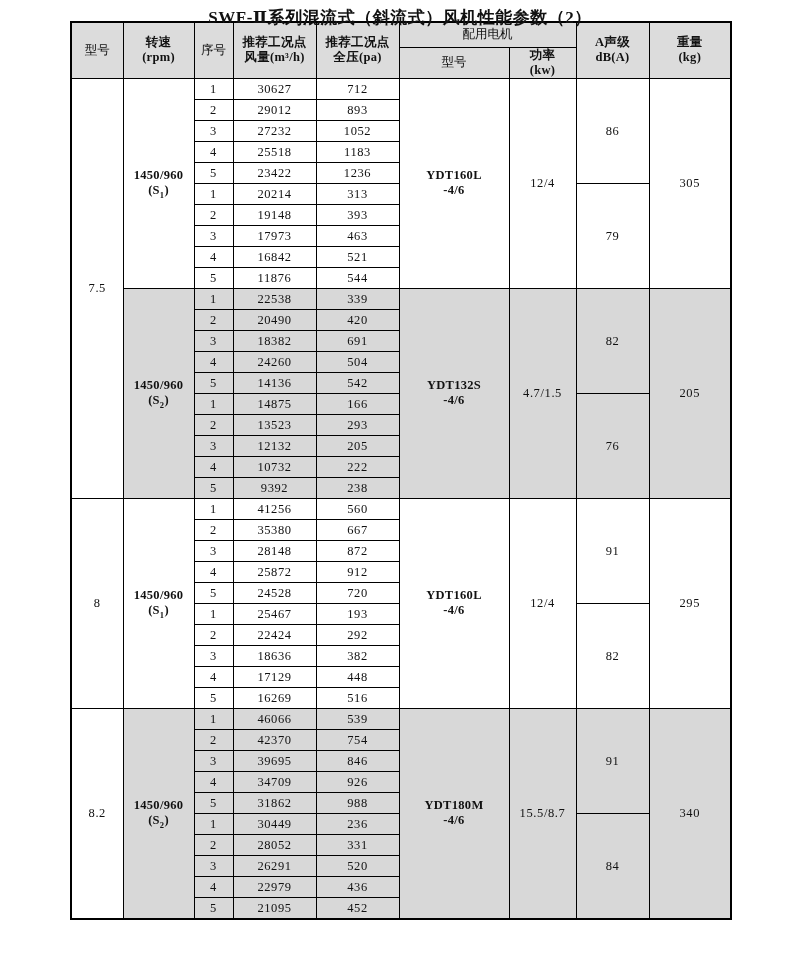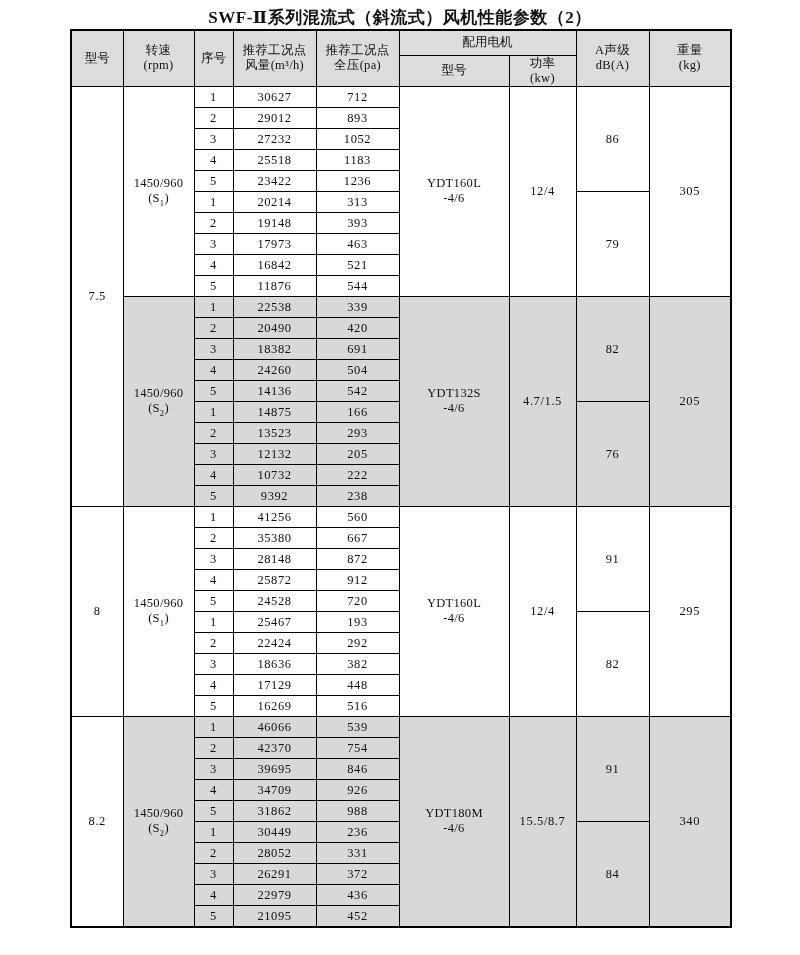--- a/index.html
+++ b/index.html
@@ -5,21 +5,21 @@
   * { box-sizing: border-box; }
   html, body { margin: 0; padding: 0; }
   body {
     width: 800px; height: 955px;
     background: #ffffff;
     color: #111111;
     font-family: "Liberation Serif", "DejaVu Serif", serif;
   }
   .page-title {
     padding-top: 6px;
-    height: 29px;
+    height: 21px;
     text-align: center;
     font-size: 17px;
     font-weight: bold;
     letter-spacing: 0.5px;
     white-space: nowrap;
   }
   table.spec {
     border-collapse: collapse;
     table-layout: fixed;
     width: 660px;
@@ -43,21 +43,21 @@
   thead tr.h2 { height: 28px; }
   tbody td {
     font-size: 12.5px;
     height: 21px;
     line-height: 20px;
     letter-spacing: 0.6px;
     background: #ffffff;
   }
   td.shaded { background: #d8d8d8; }
   td.model-cell { background: #ffffff; }
-  .two-line div { line-height: 15px; letter-spacing: 0.3px; }
+  .two-line div { line-height: 15px; letter-spacing: 0.3px; font-weight: bold; }
   sub { font-size: 8.5px; line-height: 0; }
 </style>
 </head>
 <body>
 
 <div class="page-title">SWF-Ⅱ系列混流式（斜流式）风机性能参数（2）</div>
 
 <table class="spec">
   <colgroup>
     <col style="width:52px">
@@ -337,21 +337,21 @@
         <td rowspan="5" class="shaded">84</td>
       </tr>
       <tr>
         <td class="shaded">2</td>
         <td class="shaded">28052</td>
         <td class="shaded">331</td>
       </tr>
       <tr>
         <td class="shaded">3</td>
         <td class="shaded">26291</td>
-        <td class="shaded">372</td>
+        <td class="shaded">520</td>
       </tr>
       <tr>
         <td class="shaded">4</td>
         <td class="shaded">22979</td>
         <td class="shaded">436</td>
       </tr>
       <tr>
         <td class="shaded">5</td>
         <td class="shaded">21095</td>
         <td class="shaded">452</td>

